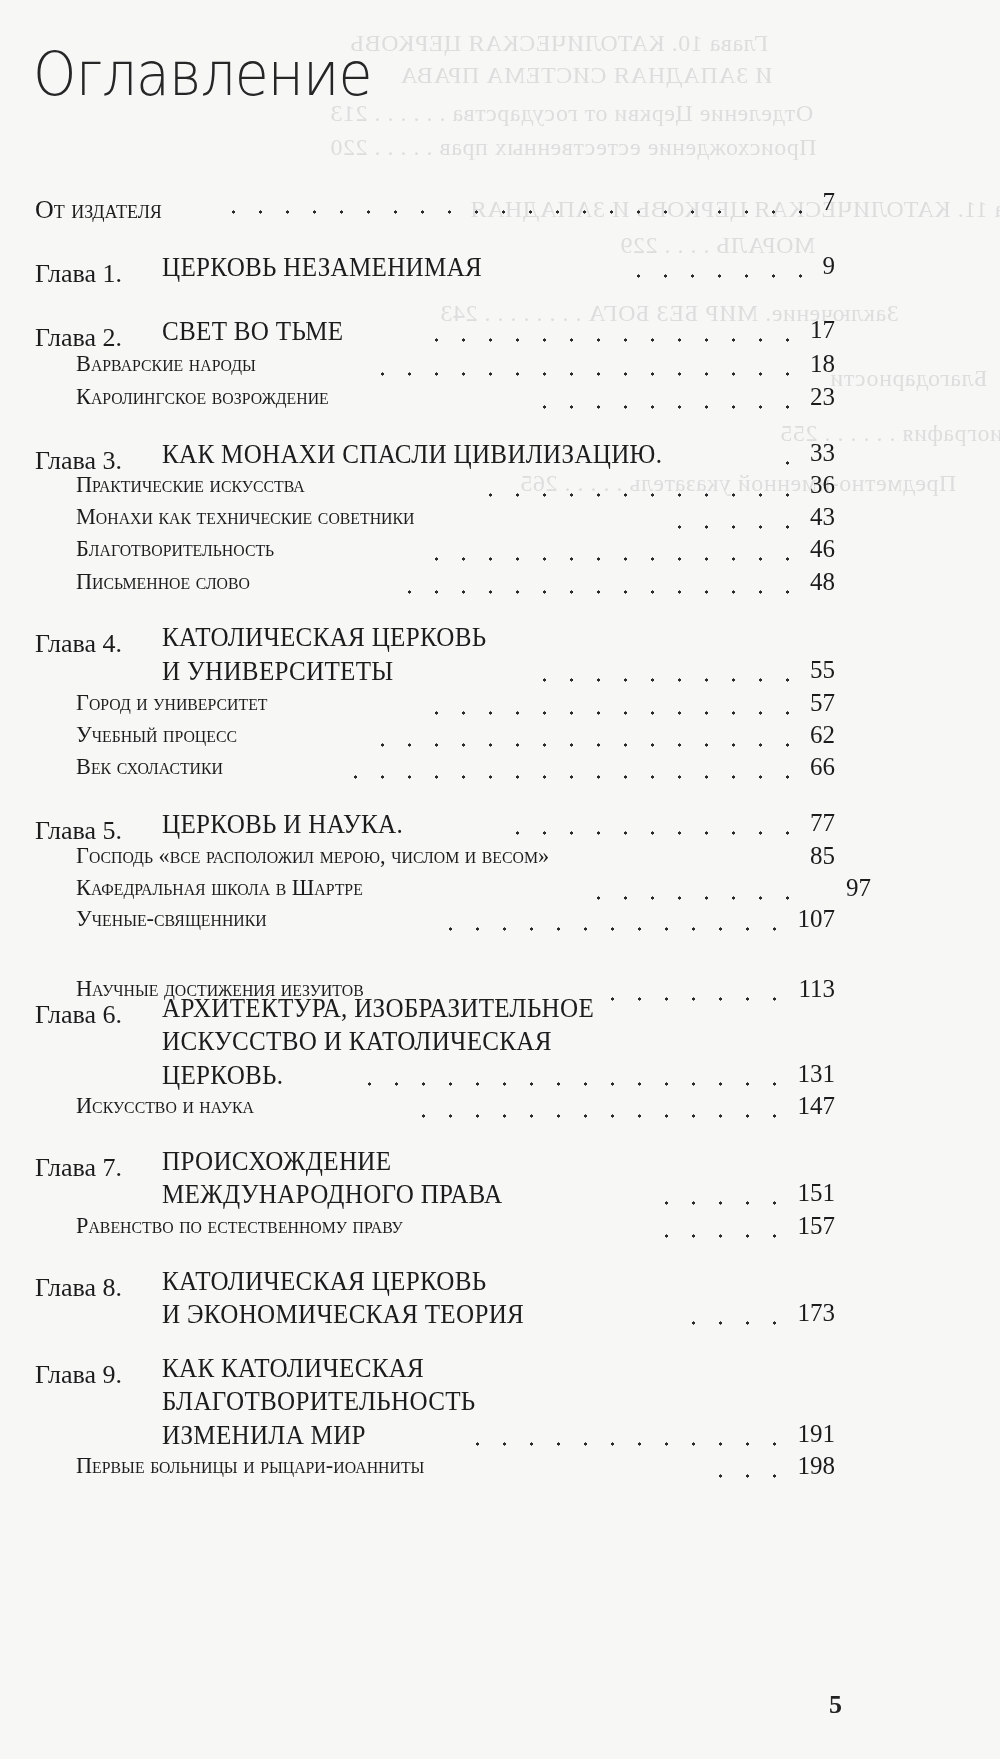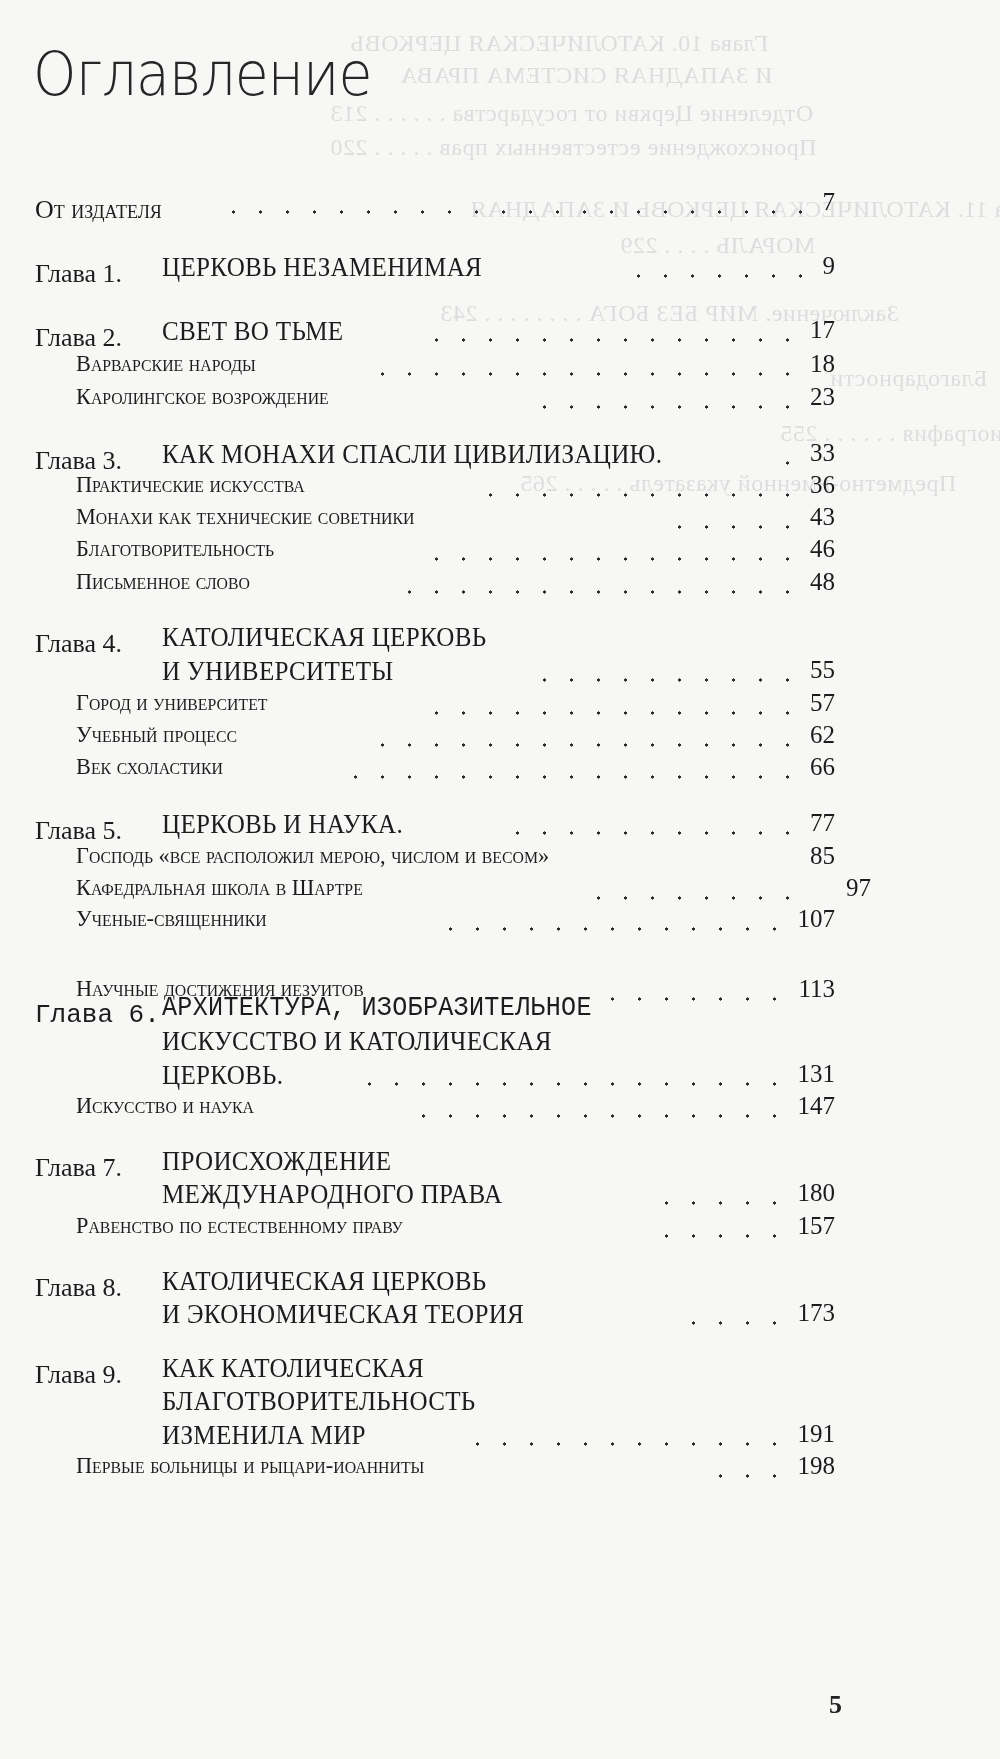--- a/index.html
+++ b/index.html
@@ -162,21 +162,21 @@
       <div class="row" style="top: 905px;">
         <span class="sub">Ученые-священники</span>
         <span class="dots" style="left: 440px; width: 348px; top: 22px;"></span>
         <span class="pg">107</span>
       </div>
       <div class="row" style="top: 939px; margin-top: 36px;">
         <span class="sub">Научные достижения иезуитов</span>
         <span class="dots" style="left: 598px; width: 190px; top: 22px;"></span>
         <span class="pg">113</span>
       </div>
-      <div class="row" style="top: 993px; font-family: Liberation Mono, monospace;">
+      <div class="row" style="top: 993px;">
         <span class="lbl">Глава 6.</span>
         <span class="chap-title">АРХИТЕКТУРА, ИЗОБРАЗИТЕЛЬНОЕ</span>
       </div>
       <div class="row" style="top: 1026px;">
         <span class="chap-title">ИСКУССТВО И КАТОЛИЧЕСКАЯ</span>
       </div>
       <div class="row" style="top: 1060px;">
         <span class="chap-title">ЦЕРКОВЬ.</span>
         <span class="dots" style="left: 360px; width: 428px; top: 22px;"></span>
         <span class="pg">131</span>
@@ -186,21 +186,21 @@
         <span class="dots" style="left: 405px; width: 383px; top: 22px;"></span>
         <span class="pg">147</span>
       </div>
       <div class="row" style="top: 1146px;">
         <span class="lbl">Глава 7.</span>
         <span class="chap-title">ПРОИСХОЖДЕНИЕ</span>
       </div>
       <div class="row" style="top: 1179px;">
         <span class="chap-title">МЕЖДУНАРОДНОГО ПРАВА</span>
         <span class="dots" style="left: 660px; width: 128px; top: 22px;"></span>
-        <span class="pg">180</span>
+        <span class="pg">151</span>
       </div>
       <div class="row" style="top: 1212px;">
         <span class="sub">Равенство по естественному праву</span>
         <span class="dots" style="left: 645px; width: 143px; top: 22px;"></span>
         <span class="pg">157</span>
       </div>
       <div class="row" style="top: 1266px;">
         <span class="lbl">Глава 8.</span>
         <span class="chap-title">КАТОЛИЧЕСКАЯ ЦЕРКОВЬ</span>
       </div>

